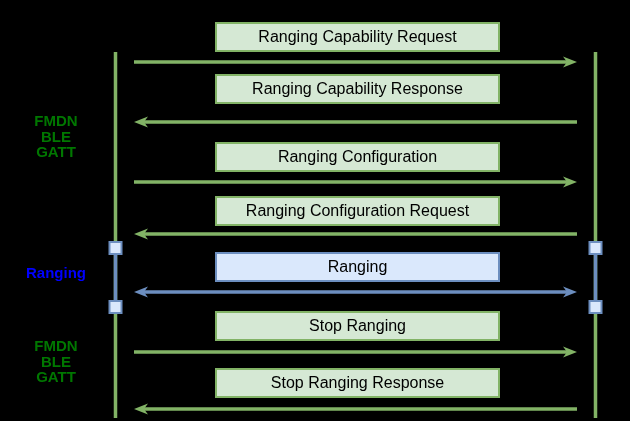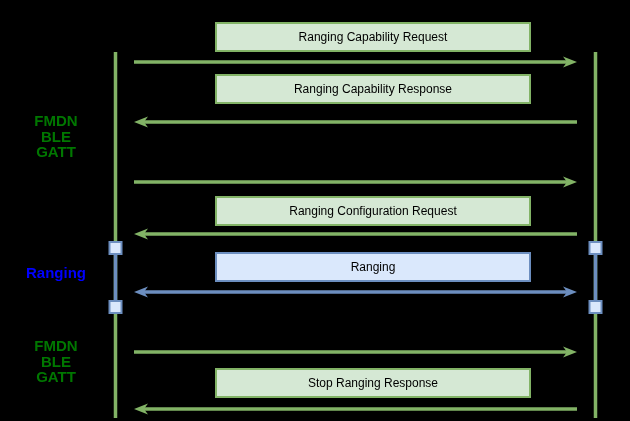--- a/index.html
+++ b/index.html
@@ -30,28 +30,28 @@
   .gatt-head    { fill: var(--c-gatt-stroke, #82b366); stroke: none; }
   .ranging-head { fill: var(--c-ranging-stroke, #6c8ebf); stroke: none; }
   .activation {
     fill: var(--c-activation-fill, #dae8fc);
     stroke: var(--c-ranging-stroke, #6c8ebf);
     stroke-width: 2;
   }
   .msg {
     position: absolute;
     left: 215px;
-    width: 316px;
+    width: 285px;
     height: 30px;
     box-sizing: border-box;
     border: 2px solid;
     display: flex;
     align-items: center;
     justify-content: center;
-    font-size: 12px;
+    font-size: 16px;
     color: var(--c-message-text, #000000);
     text-align: center;
   }
   .msg.gatt {
     background: var(--c-gatt-fill, #d5e8d4);
     border-color: var(--c-gatt-stroke, #82b366);
   }
   .msg.ranging {
     background: var(--c-ranging-fill, #dae8fc);
     border-color: var(--c-ranging-stroke, #6c8ebf);
@@ -121,25 +121,27 @@
     <rect class="activation" x="109.5" y="242" width="12" height="12"></rect>
     <rect class="activation" x="109.5" y="301" width="12" height="12"></rect>
     <rect class="activation" x="589.5" y="242" width="12" height="12"></rect>
     <rect class="activation" x="589.5" y="301" width="12" height="12"></rect>
   </svg>
 
   <div class="msg gatt" style="top:22px">Ranging Capability Request</div>
 
   <div class="msg gatt" style="top:74px">Ranging Capability Response</div>
 
+  <div class="msg gatt" style="top:142px">Ranging Configuration</div>
 
   <div class="msg gatt" style="top:196px">Ranging Configuration Request</div>
 
   <div class="msg ranging" style="top:252px">Ranging</div>
 
+  <div class="msg gatt" style="top:311px">Stop Ranging</div>
 
   <div class="msg gatt" style="top:368px">Stop Ranging Response</div>
 
   <div class="phase gatt" style="top:113px">FMDN
 BLE
 GATT</div>
 
   <div class="phase ranging" style="top:265px">Ranging</div>
 
   <div class="phase gatt" style="top:338px">FMDN

